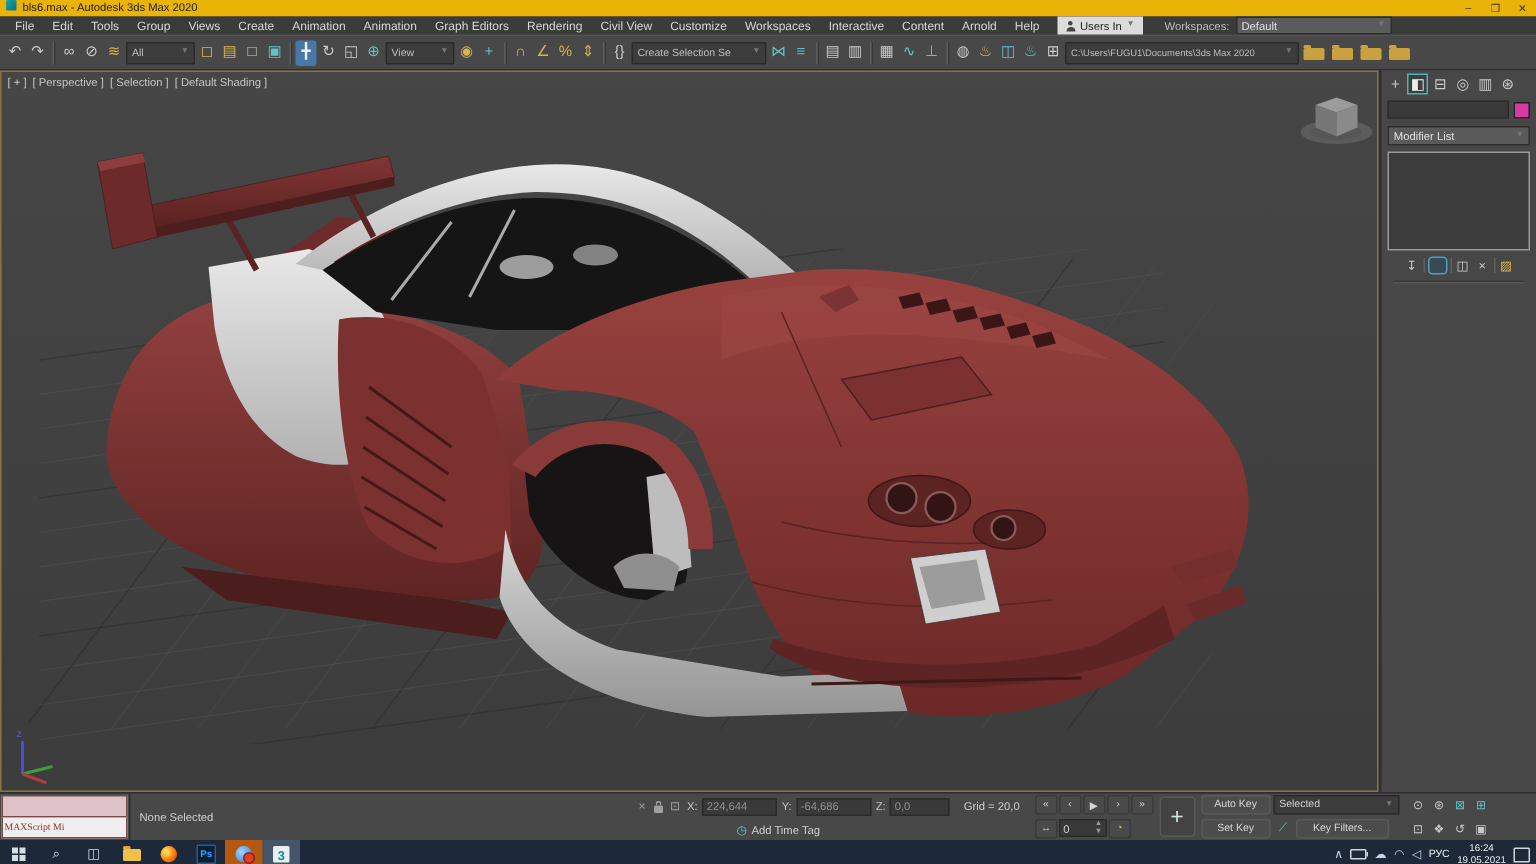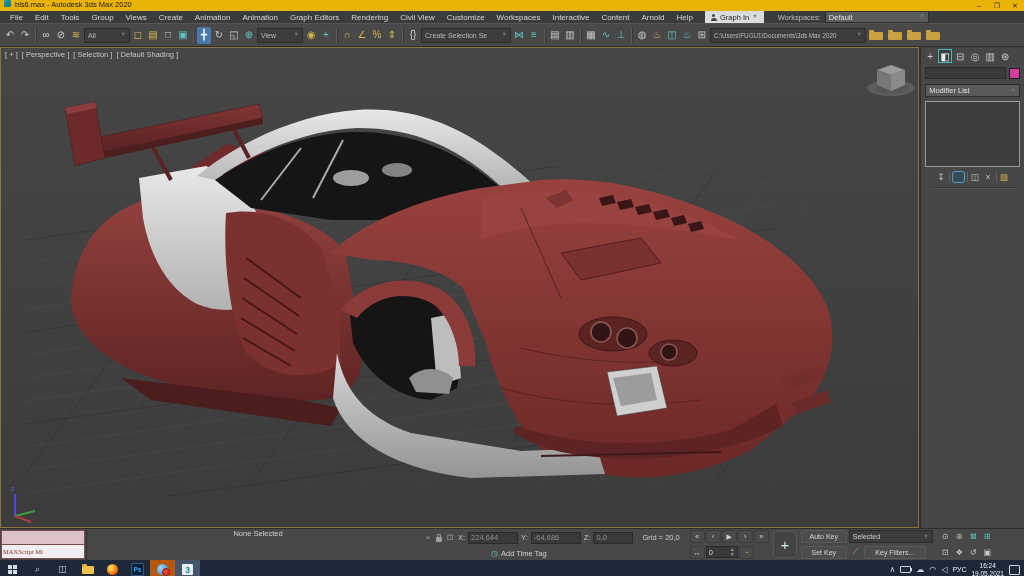--- a/index.html
+++ b/index.html
@@ -50,21 +50,21 @@
   .cp-sicon{min-width:11px;height:12px;display:flex;align-items:center;justify-content:center;color:#c9c9c9;font-size:8.5px}
   .cp-sicon.capsule{width:7px;height:10px;border:1px solid #4aa0c8;border-radius:3px;background:#3a4a55}
   .cp-sicon.yellow{color:#d8b44a}
   .cp-ssep{width:1px;height:10px;background:#606060}
   .cp-divider{height:1px;background:#393939;margin:3px 8px;box-shadow:0 1px 0 #555}
   
   .statusbar{height:31px;background:#484848;border-top:1px solid #2d2d2d;display:flex;align-items:stretch;font-size:7.5px;color:#cfcfcf}
   .listener{width:86px;display:flex;flex-direction:column;border-right:1px solid #2f2f2f}
   .listener-pink{flex:1;background:#ddc3c7;border:1px solid #7b4a4a;margin:1px 1px 0 1px}
   .listener-white{flex:1;background:#f0eeee;border:1px solid #7b4a4a;border-top:none;margin:0 1px 1px 1px;color:#8a3030;font-family:Liberation Serif, serif;font-size:6.5px;display:flex;align-items:center;padding-left:1px;white-space:nowrap;overflow:hidden}
-  .prompts{width:330px;display:flex;flex-direction:row;justify-content:space-around;padding-left:6px}
+  .prompts{width:330px;display:flex;flex-direction:column;justify-content:space-around;padding-left:6px}
   .coords{display:flex;flex-direction:column;justify-content:space-around}
   .coords-row{display:flex;align-items:center;gap:3px}
   .s-icon{min-width:10px;height:10px;display:flex;align-items:center;justify-content:center;color:#9f9f9f;font-size:8px}
   .mini-lock{width:6px;height:5px;background:#9f9f9f;border-radius:1px;position:relative;margin-top:3px}
   .mini-lock::before{content:"";position:absolute;top:-3px;left:1px;width:4px;height:3px;border:1px solid #9f9f9f;border-bottom:none;border-radius:2px 2px 0 0;box-sizing:border-box}
   .cfield{height:10px;background:#393939;border:1px solid #2a2a2a;color:#8f8f8f;display:flex;align-items:center;padding:0 2px}
   .clabel{color:#c4c4c4}
   .timetag-row{display:flex;align-items:center;gap:3px;padding-left:68px}
   .clock-ic{color:#5fc3c3;font-size:8px}
   .playback{display:flex;flex-direction:column;justify-content:space-around;margin-left:10px}
@@ -138,21 +138,21 @@
       <span class="menu-item">Interactive</span>
       <span class="menu-item">Content</span>
       <span class="menu-item">Arnold</span>
       <span class="menu-item">Help</span>
     </span>
   <span class="signin">
     <span class="person">
         <i></i>
         <b></b>
       </span>
-    <span>Graph In</span>
+    <span>Users In</span>
     <span class="arr">▼</span>
   </span>
   <span class="workspaces">
     <span>Workspaces:</span>
     <span class="ws-drop">
       <span>Default</span>
       <span class="arr">▼</span>
     </span>
   </span>
 </div>

